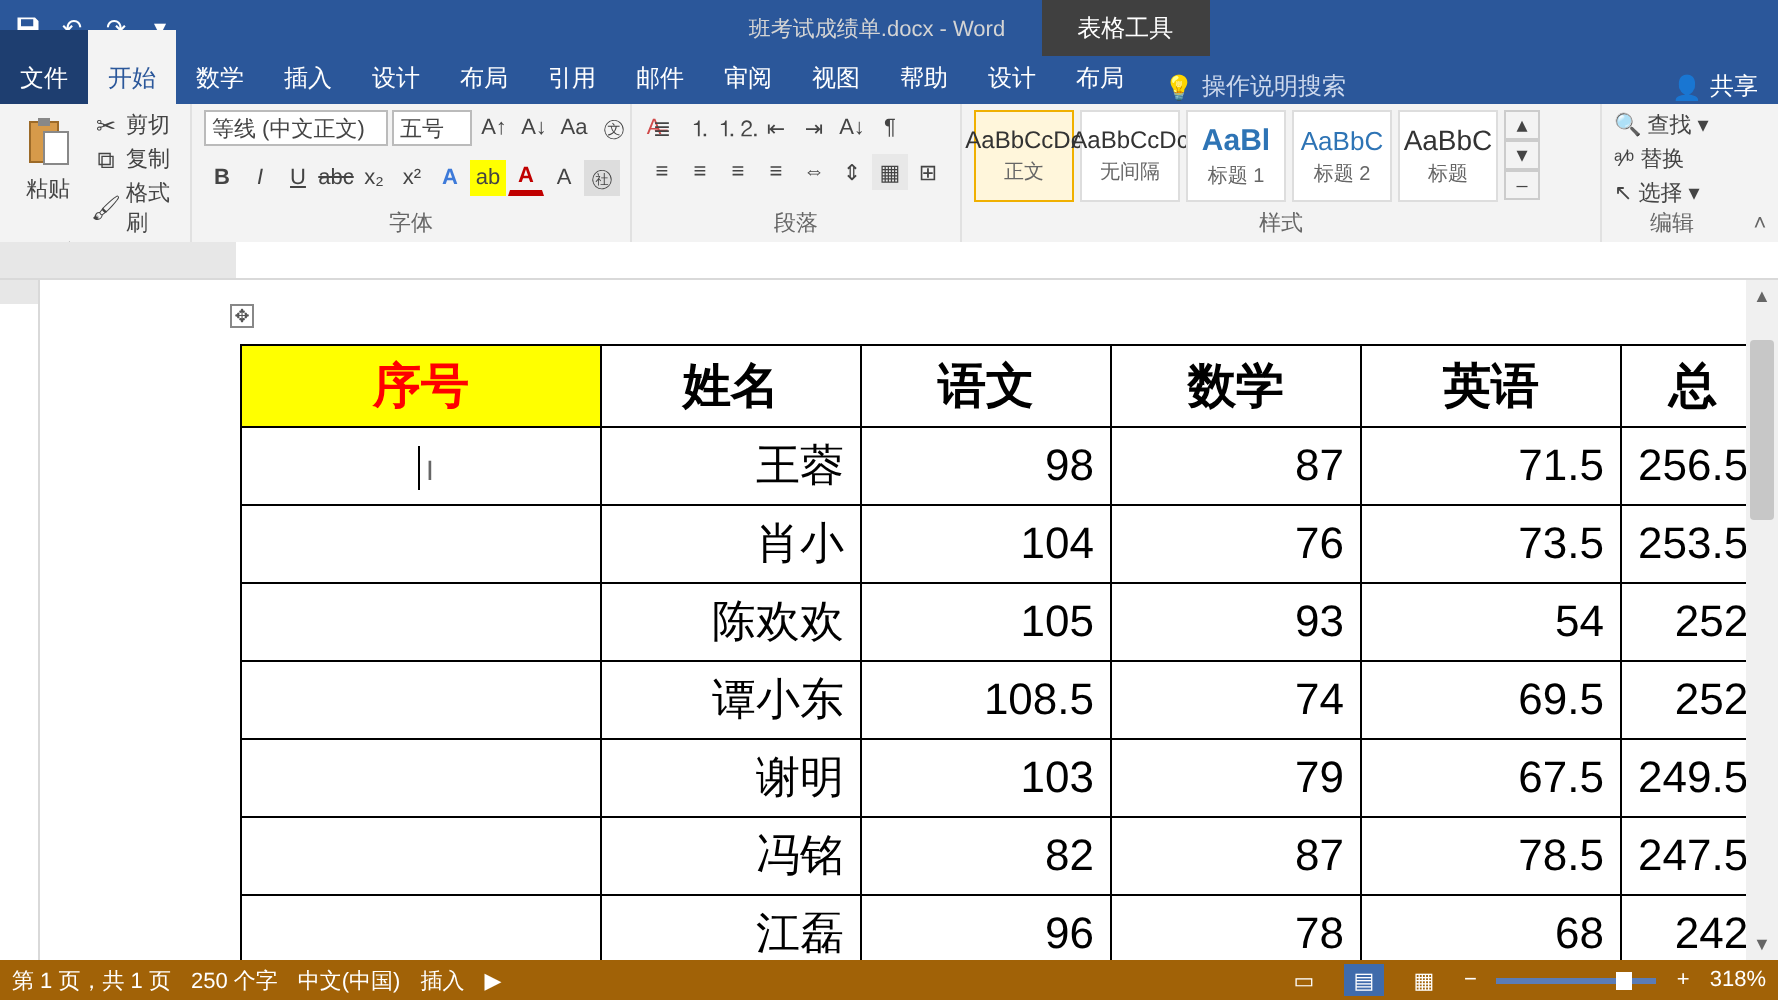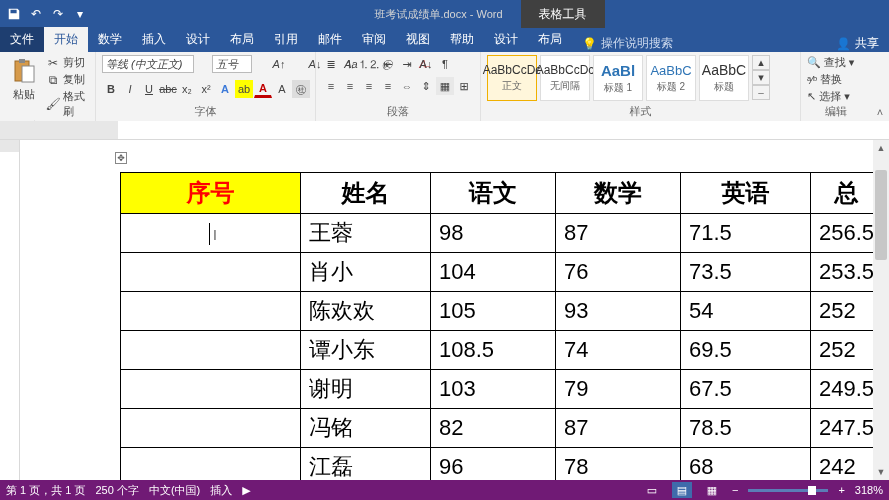--- a/index.html
+++ b/index.html
@@ -11,40 +11,40 @@
   .qat-item { width: 20px; height: 20px; display: flex; align-items: center; justify-content: center; font-size: 12px; color:#fff; }
   .title-wrap { flex:1; display:flex; justify-content:center; align-items:center; gap:18px; }
   .title-text { color:#d4d4d4; font-size: 11px; white-space: nowrap; }
   .context-tab-block { background:#404040; padding:0 18px; height:28px; display:flex; align-items:center; color:#fff; font-size:12px; }
   .win-controls { display:flex; align-items:center; gap:2px; padding-right:2px; }
   .win-btn { width:34px; height:24px; display:flex; align-items:center; justify-content:center; font-size:12px; color:#fff;}
   .login-badge { background:#fff; color:#2b579a; font-size:11px; padding:1px 6px; margin-right:6px; }
 
   
   .ribbon-tabs { height:24px; background:#2b579a; display:flex; align-items:flex-end; color:#fff; font-size:12px; }
-  .tab { padding:4px 10px 4px 10px; color:#fff; }
+  .tab { padding:16px 10px 4px 10px; color:#fff; }
   .tab.file { background:#1e3e70; }
   .tab.active { background:#f3f3f3; color:#2b579a; }
   .tab.ctx { color:#fff; }
   .tell-me { margin-left:10px; display:flex; align-items:center; gap:4px; color:#cdd9ed; font-size:12px;}
   .share { margin-left:auto; margin-right:10px; color:#fff; font-size:12px; display:flex; align-items:center; gap:4px;}
 
   
   .ribbon { height:70px; background:#f3f3f3; border-bottom:1px solid #d4d4d4; display:flex; font-size:11px; color:#444; }
   .group { border-right:1px solid #e1e1e1; padding:3px 6px 0 6px; display:flex; flex-direction:column; justify-content:space-between; }
   .group-label { text-align:center; font-size:11px; color:#666; padding-bottom:2px; }
   .group-body { flex:1; display:flex; align-items:flex-start; gap:4px; }
 
   .big-btn { display:flex; flex-direction:column; align-items:center; gap:2px; padding:2px 4px; font-size:11px; color:#444;}
   .big-btn .ic { font-size:20px; width:28px; height:28px; display:flex; align-items:center; justify-content:center; }
   .mini-stack { display:flex; flex-direction:column; gap:2px; }
   .mini { font-size:11px; display:flex; align-items:center; gap:3px; }
   .mini .ic { width:14px; height:14px; display:inline-flex; align-items:center; justify-content:center; font-size:12px;}
 
-  .font-row { display:flex; gap:18px; align-items:center; margin-bottom:3px;font-style:italic;}
+  .font-row { display:flex; gap:2px; align-items:center; margin-bottom:3px;}
   .sel { background:#fff; border:1px solid #bbb; font-size:11px; height:18px; display:flex; align-items:center; padding:0 3px; }
   .btnrow { display:flex; gap:1px; }
   .sq { width:18px; height:18px; display:flex; align-items:center; justify-content:center; font-size:11px; border:1px solid transparent; color:#444;}
   .sq.hl { background:#ffff00; }
   .sq.fc { color:#c00000; font-weight:bold; border-bottom:3px solid #c00000; height:18px; line-height:13px;}
 
   .style-gallery { display:flex; gap:3px; align-items:flex-start; }
   .style-item { width:50px; height:46px; border:1px solid #ddd; background:#fff; display:flex; flex-direction:column; align-items:center; justify-content:center; font-size:10px; }
   .style-item .prev { font-size:12px; color:#333; margin-bottom:2px;}
   .style-item .lbl { font-size:10px; color:#666;}
@@ -62,33 +62,33 @@
   .doc-area { position:absolute; top:140px; left:0; right:0; bottom:20px; background:#fff; overflow:hidden;}
   .ruler-v { position:absolute; left:0; top:0; bottom:0; width:20px; background:#fff; border-right:1px solid #d9d9d9;}
   .ruler-v .shade { position:absolute; left:0; top:0; right:0; height:12px; background:#e7e7e7;}
   .page { position:absolute; left:20px; right:0; top:18px; bottom:0; background:#fff; }
 
   .table-move { position:absolute; left:95px; top:-6px; width:12px; height:12px; border:1px solid #888; background:#fff; display:flex; align-items:center; justify-content:center; font-size:9px; color:#555;}
 
   table.doc-table { position:absolute; left:100px; top:14px; border-collapse:collapse; font-size:22px; color:#000;}
   table.doc-table th, table.doc-table td { border:1.5px solid #000; padding:4px 8px 4px 8px; height:34px; vertical-align:middle;}
   table.doc-table th { font-family:"SimHei","Microsoft YaHei"; font-weight:bold; font-size:24px; text-align:center;}
-  table.doc-table td { text-align:left; padding-left:8px;}
+  table.doc-table td { text-align:right; padding-left:8px;}
   th.seq { color:#ff0000; background:#ffff00;}
   .col0{width:180px;} .col1{width:130px; text-align:left;} .col2{width:125px;} .col3{width:125px;} .col4{width:130px;} .col5{width:70px;}
   .cursor { display:inline-block; width:0; height:22px; border-left:1px solid #000; vertical-align:middle; margin-left:80px;}
   .ibeam { font-size:14px; color:#666; margin-left:3px;}
 
   
   .vscroll { position:absolute; right:0; top:140px; bottom:20px; width:16px; background:#f0f0f0;}
   .vthumb { position:absolute; left:2px; right:2px; top:30px; height:90px; background:#c7c7c7; border-radius:2px;}
   .vbtn { position:absolute; left:0; right:0; height:16px; display:flex; align-items:center; justify-content:center; font-size:9px; color:#666;}
 
   
-  .statusbar { position:absolute; bottom:0; left:0; right:0; height:20px; background:#701a75; color:#fff; font-size:11px; display:flex; align-items:center; padding:0 6px; gap:10px;}
+  .statusbar { position:absolute; bottom:0; left:0; right:0; height:20px; background:#a16207; color:#fff; font-size:11px; display:flex; align-items:center; padding:0 6px; gap:10px;}
   .statusbar .spacer{flex:1;}
   .zoom-track { width:80px; height:3px; background:#5b7cb6; position:relative;}
   .zoom-thumb { position:absolute; top:-3px; left:60px; width:8px; height:9px; background:#fff;}
   .view-btn { width:20px; height:16px; display:flex; align-items:center; justify-content:center; border:1px solid transparent; font-size:11px;}
   svg{display:block;}
 </style>
 </head>
 <body>
 
 <div class="titlebar">

